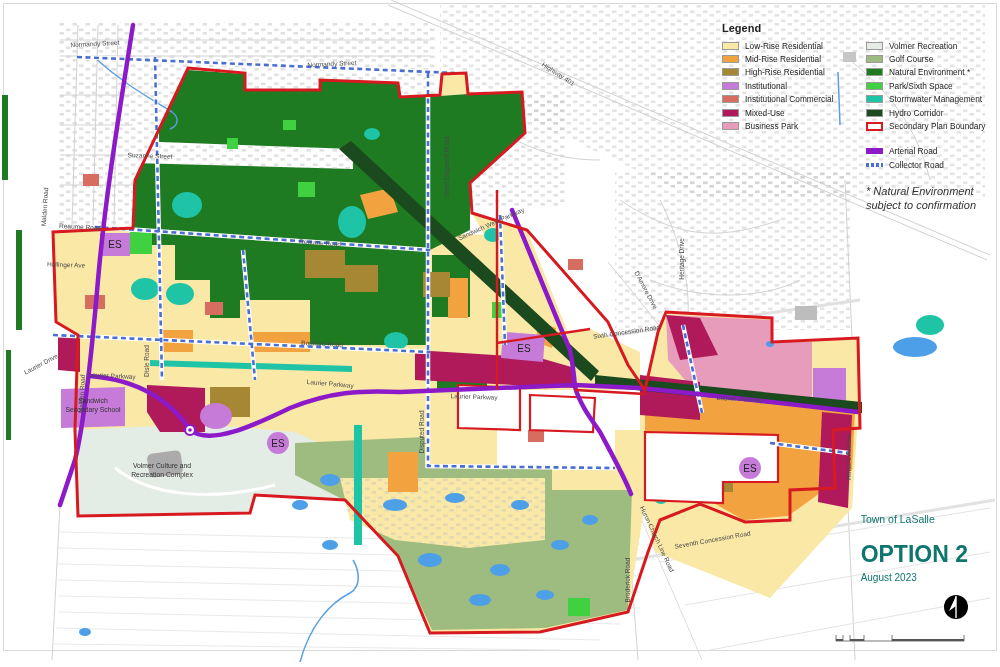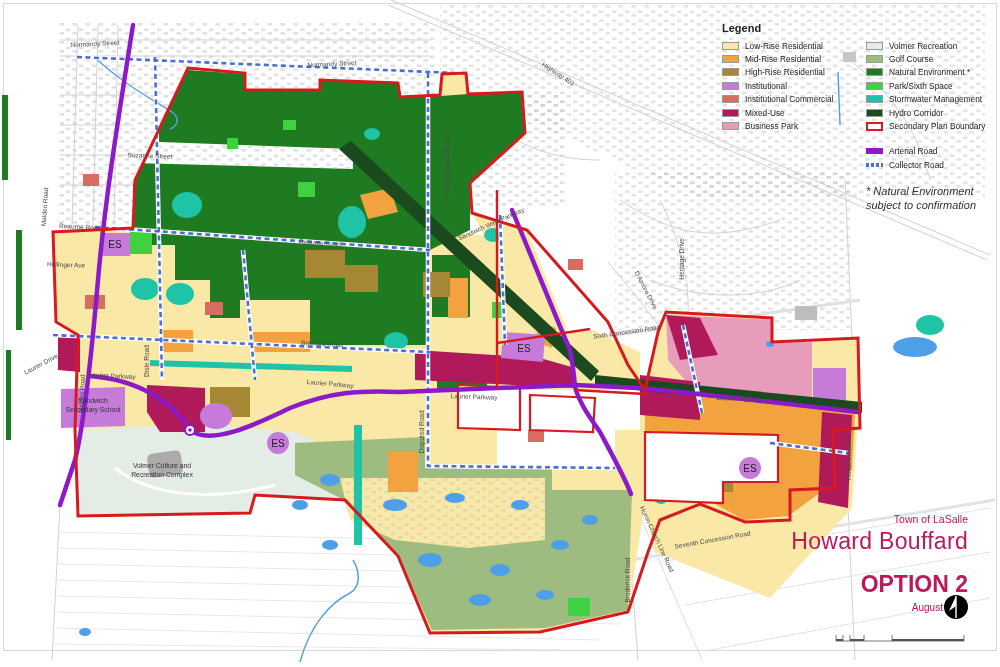--- a/index.html
+++ b/index.html
@@ -22,21 +22,21 @@
   .sw-bpark{background:#E89CBB}
   .sw-volmer{background:#E4ECE6}.sw-golf{background:#9EBB80}.sw-nat{background:#1F7B21}
   .sw-park{background:#3FD13F}.sw-storm{background:#1FC3A5}.sw-hydro{background:#1B4A1E}
   .sw-bound{background:#fff;border:2.5px solid #D71920;height:9px;}
   .sw-art{background:#8C1AC9;height:6px;border:none;}
   .sw-coll{height:4px;border:none;
      background:repeating-linear-gradient(90deg,#4A6FD0 0 3px,#ffffff 3px 5px);}
   .roadgap{margin-top:12px;align-items:center;}
   .leg-note{margin-top:12px;font-size:11px;font-style:italic;color:#333;line-height:1.35;}
   
-  .titleblock{position:absolute;right:32px;top:513px;text-align:right;color:#be185d;}
+  .titleblock{position:absolute;right:32px;top:513px;text-align:left;color:#0f766e;}
   .tb-town{font-size:10.5px;}
   .tb-title{font-size:23px;margin-top:3px;letter-spacing:.3px;}
   .tb-option{font-size:23px;font-weight:bold;margin-top:16px;}
   .tb-date{font-size:10px;margin-top:4px;}
   .northarrow{position:absolute;left:941px;top:593px;}
   .scalebar{position:absolute;left:834px;top:628px;}
 </style>
 </head>
 <body>
 
@@ -401,21 +401,20 @@
         </div>
       <div class="leg-note">
         <div>* Natural Environment</div>
         <div>subject to confirmation</div>
       </div>
     </div>
   </div>
 
   <div class="titleblock">
     <div class="tb-town">Town of LaSalle</div>
-    <div class="tb-title">Howard Bouffard</div>
     <div class="tb-option">OPTION 2</div>
     <div class="tb-date">August 2023</div>
   </div>
 
   <svg class="northarrow" width="32" height="30">
     <circle cx="15" cy="14" r="12" fill="#000"></circle>
     <path d="M15,3 L15,25" stroke="#fff" stroke-width="1.4"></path>
     <path d="M15,3 L8,18 L15,13 Z" fill="#fff"></path>
   </svg>
 

